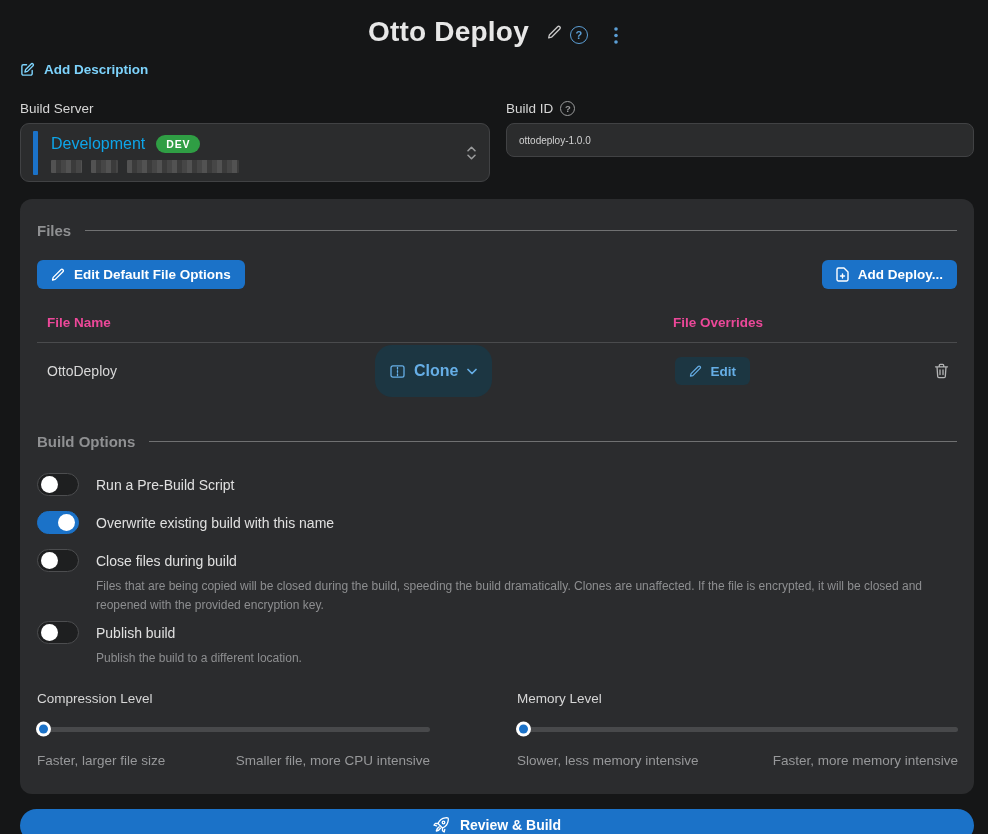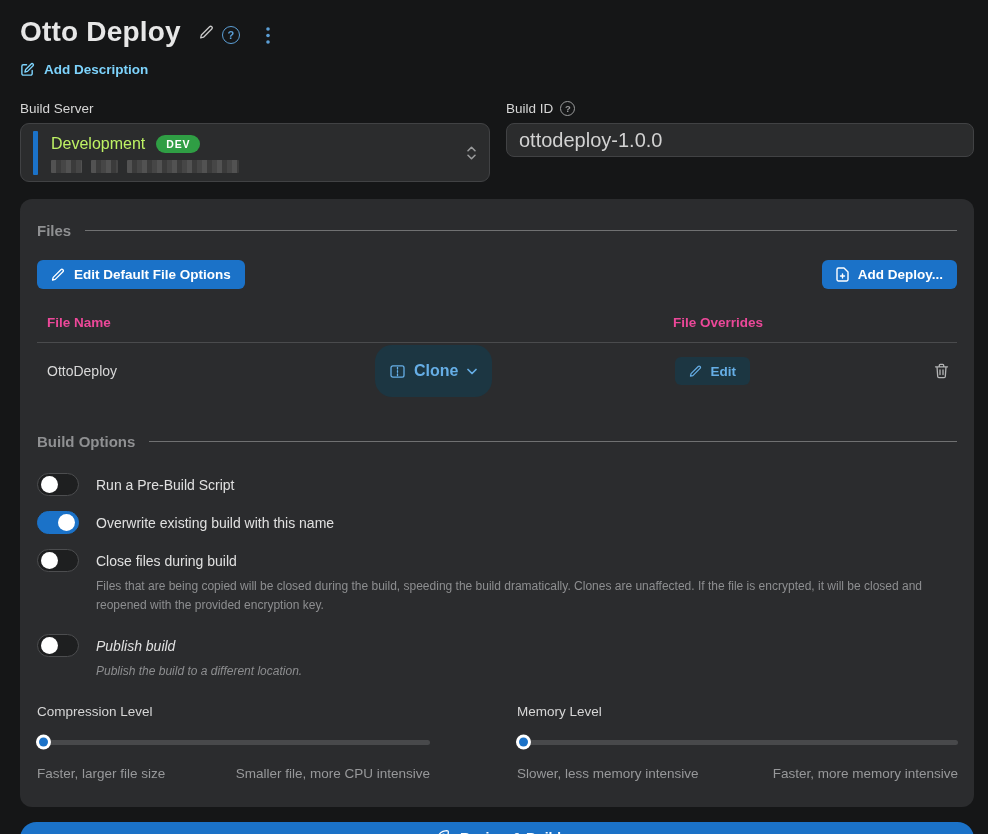--- a/index.html
+++ b/index.html
@@ -6,21 +6,21 @@
   html,body { width:988px; height:834px; overflow:hidden; }
   body {
     background:#151617;
     font-family:"Liberation Sans","DejaVu Sans",sans-serif;
     color:#dedede;
     -webkit-font-smoothing:antialiased;
   }
   .page { padding:16px 14px 0 20px; }
 
   
-  .header-row { display:flex; align-items:flex-start; justify-content:flex-start; }
+  .header-row { display:flex; align-items:flex-start; justify-content:center; }
   .title-wrap { display:flex; align-items:center; gap:14px; }
   .app-title { font-size:28px; font-weight:bold; color:#e7e7e7; letter-spacing:.2px; }
   .icon-btn { background:none; border:none; cursor:pointer; display:flex; align-items:center; justify-content:center; padding:4px; }
   .hdr-icons { display:flex; align-items:center; gap:18px; margin-top:6px; margin-right:4px; }
   .circle-q {
     width:18px; height:18px; border-radius:50%; border:1.6px solid #5c9fd6;
     color:#5c9fd6; font-size:11px; font-weight:bold; display:flex; align-items:center; justify-content:center;
   }
   .circle-q.gray { border-color:#9a9b9c; color:#9a9b9c; width:15px; height:15px; font-size:9.5px; border-width:1.3px; }
 
@@ -31,32 +31,32 @@
   .field-label { font-size:13.5px; color:#d6d6d6; margin-bottom:7px; display:flex; align-items:center; gap:7px; }
   .col-server { width:470px; flex:none; }
   .col-buildid { flex:1; }
   .select-box {
     position:relative; height:59px; background:#2b2c2d; border:1px solid #414244; border-radius:9px;
     display:flex; align-items:center; padding-left:12px; cursor:pointer;
   }
   .accent-bar { width:5px; height:44px; background:#1b72c8; border-radius:1px; flex:none; }
   .select-inner { margin-left:13px; padding-top:2px; }
   .select-line1 { display:flex; align-items:center; gap:11px; }
-  .server-name { font-size:16px; color:#bef264;text-align:right; }
+  .server-name { font-size:16px; color:#0ea5e9;text-align:right; }
   .dev-badge {
     background:#2f9e44; color:#fff; font-size:10.5px; font-weight:bold; letter-spacing:.8px;
     padding:3px 10px; border-radius:10px;text-align:right;
   }
   .redact { display:flex; gap:9px; margin-top:7px; height:13px; }
   .redact span { border-radius:1px; background:repeating-linear-gradient(90deg,#525252 0 5px,#3b3b3b 5px 10px,#464646 10px 15px); }
   .redact .r1 { width:31px; } .redact .r2 { width:27px; } .redact .r3 { width:112px; }
   .stepper { position:absolute; right:12px; top:50%; transform:translateY(-50%); color:#9a9b9c; }
   .text-input {
     width:100%; height:34px; background:#2b2c2d; border:1px solid #414244; border-radius:8px;
-    color:#d2d2d2; font-size:20px; padding:0 12px; font-family:inherit; outline:none;
+    color:#d2d2d2; font-size:10px; padding:0 12px; font-family:inherit; outline:none;
   }
 
   
   .card { margin-top:17px; background:#2b2c2e; border-radius:12px; padding:23px 17px 26px; }
   .section-head { display:flex; align-items:center; }
   .section-title { font-size:15px; font-weight:bold; color:#8f9092; }
   .section-rule { flex:1; height:1px; background:#707172; margin-left:14px; }
 
   .btn-blue {
     background:#1b72c8; border:none; color:#fff; font-weight:bold; font-size:13.5px; font-family:inherit;
@@ -276,21 +276,21 @@
     <div>
       <div class="toggle-row">
         <div class="switch">
             <div class="knob"></div>
           </div>
         <div class="toggle-label">Close files during build</div>
       </div>
       <div class="toggle-desc">Files that are being copied will be closed during the build, speeding the build dramatically. Clones are unaffected. If the file is encrypted, it will be closed and reopened with the provided encryption key.</div>
     </div>
 
-    <div style="margin-top:20px;font-style:italic;">
+    <div style="margin-top:7px;">
       <div class="toggle-row" style="margin-top:0;">
         <div class="switch">
             <div class="knob"></div>
           </div>
         <div class="toggle-label">Publish build</div>
       </div>
       <div class="toggle-desc">Publish the build to a different location.</div>
     </div>
 
     <div class="sliders-row">

